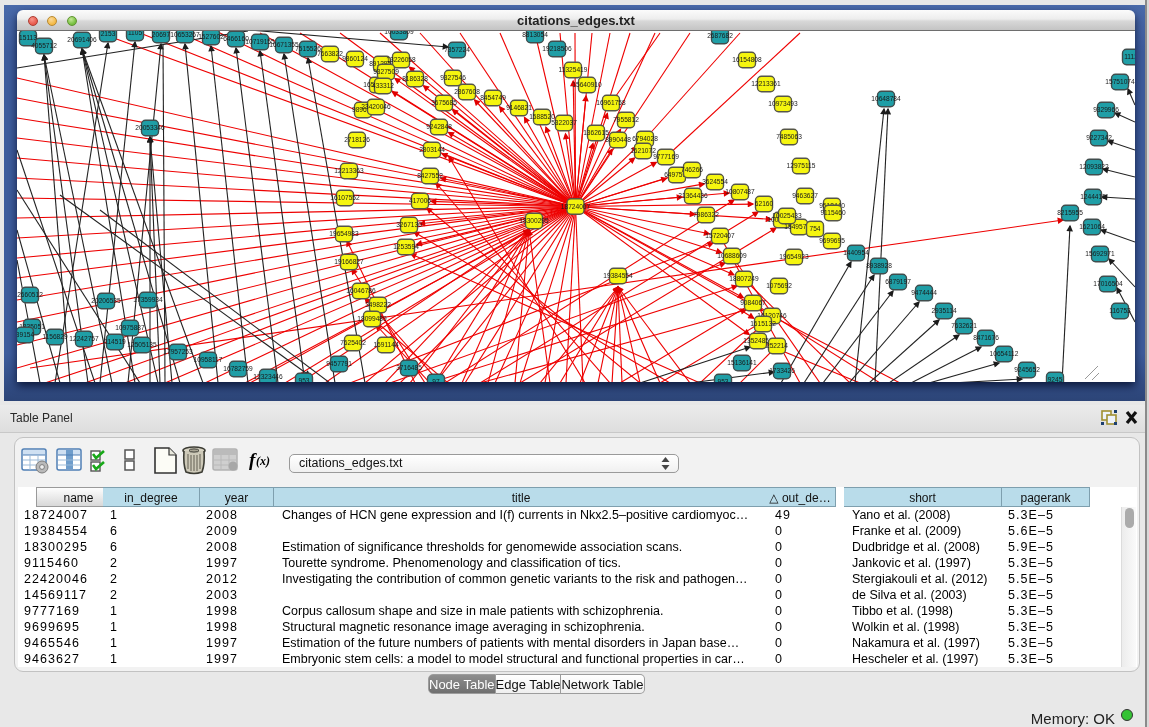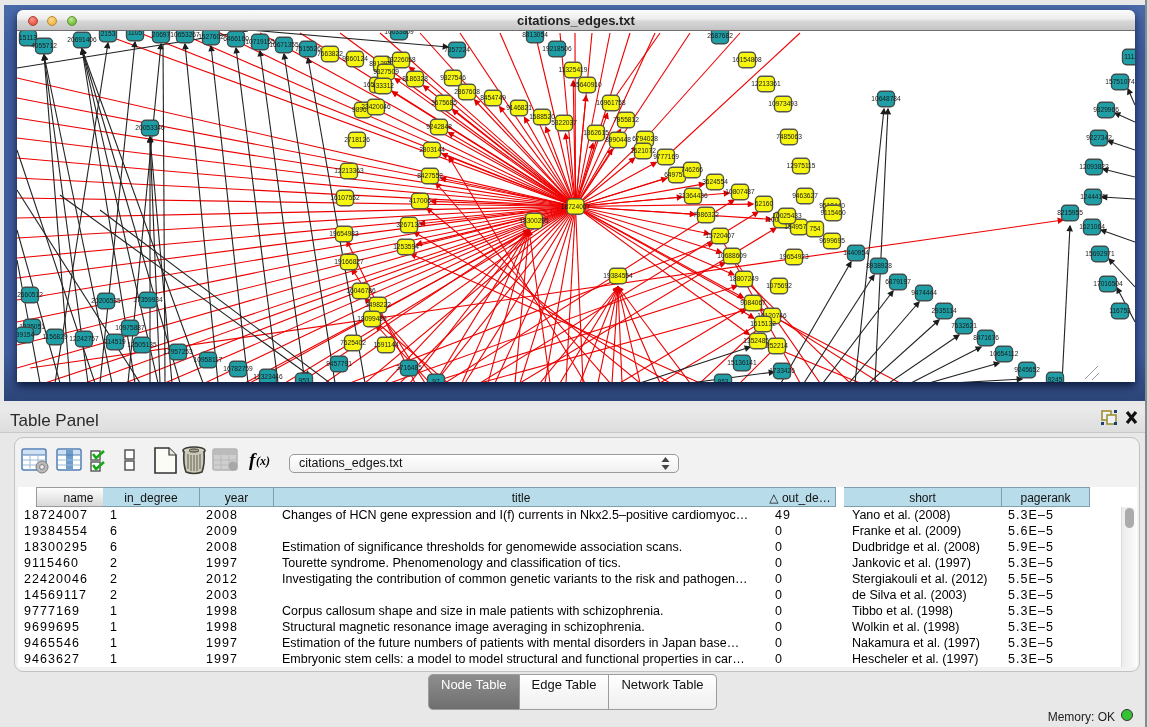--- a/index.html
+++ b/index.html
@@ -17,42 +17,42 @@
 #tl-g{left:50px;background:radial-gradient(circle at 38% 30%,#c4e797,#7cc345 60%,#64ad33);border:1px solid #5f9430}
 #view{position:absolute;left:0;top:21px;width:1118px;height:351px;background:#fff;overflow:hidden}
 #graph{position:absolute;left:0;top:0}
 #graph line.r{stroke:#ee0000;stroke-width:1.1}
 #graph line.k{stroke:#222;stroke-width:1.1}
 #graph rect.nt{fill:#1f9ea6;stroke:#414d4d;stroke-width:1.4}
 #graph rect.ny{fill:#f5f50f;stroke:#565648;stroke-width:1.4}
 #graph text{font-family:"Liberation Sans",sans-serif;font-size:6.6px;fill:#1a1a1a;text-anchor:middle}
 
 #tpbar{position:absolute;left:0;top:405px;width:1145px;height:28px;background:linear-gradient(180deg,#ebebeb,#dedede);border-bottom:1px solid #c8c8c8}
-#tpbar .lbl{position:absolute;left:10px;top:6px;font-size:17px;color:#2a2a2a}
+#tpbar .lbl{position:absolute;left:10px;top:6px;font-size:12px;color:#2a2a2a}
 #panel{position:absolute;left:14px;top:437px;width:1126px;height:235px;background:#f2f2f2;border:1px solid #c2c2c2;border-radius:9px}
 #toolbar{position:absolute;left:2px;top:3px;width:1100px;height:42px}
 #combo{position:absolute;left:272px;top:13px;width:390px;height:19px;background:linear-gradient(180deg,#ffffff,#f0f0f0);border:1px solid #9a9a9a;border-radius:5px;font-size:12.5px;color:#111;line-height:17px;padding-left:9px}
 #combo .arr{position:absolute;right:9px;top:1px;font-size:13px;color:#333}
 #thead{position:absolute;left:3px;top:49px;height:20px;font-size:12px;color:#111}
 #thead .h{position:absolute;top:0;height:20px;line-height:20px;text-align:center;background:#b9dcea;border:1px solid #7e9fae;border-left:none;overflow:hidden}
 #thead .h0{background:linear-gradient(180deg,#fdfdfd,#d8d8d8);border:1px solid #9a9a9a}
 #tbody{position:absolute;left:3px;top:69px;width:1119px;height:160px;background:#fff;font-size:12.5px;color:#000}
 .tr{position:absolute;left:0;width:1119px;height:16px;line-height:16px;white-space:nowrap}
 .tr span{position:absolute;top:0;overflow:hidden}
 .c0{left:6px;width:80px}.c1{left:92px;width:90px}.c2{left:188px;width:70px}
 .c3{left:264px;width:488px}.c4{left:757px;width:70px}.c5{left:834px;width:160px}
 .c6{left:990px;width:90px}
 .c0,.c1,.c2,.c4,.c6{letter-spacing:1.05px}
 #vsb{position:absolute;right:3px;top:69px;width:15px;height:160px;background:linear-gradient(90deg,#ececec,#fafafa);border-left:1px solid #dcdcdc}
 #vsb .th{position:absolute;left:3px;top:1px;width:9px;height:20px;border-radius:5px;background:#ababab}
 #tabs{position:absolute;left:428px;top:674px;height:20px;font-size:13px;color:#111}
-.tab{position:relative;float:left;height:36px;line-height:19px;padding:0 12px;background:linear-gradient(180deg,#ffffff,#efefef);border:1px solid #9c9c9c;border-left:none;text-align:right}
+.tab{position:relative;float:left;height:20px;line-height:19px;padding:0 0;background:linear-gradient(180deg,#ffffff,#efefef);border:1px solid #9c9c9c;border-left:none;text-align:right}
 .tab.first{border-left:1px solid #9c9c9c;border-radius:5px 0 0 5px;background:linear-gradient(180deg,#8e8e8e,#6f6f6f);color:#fff}
 .tab.last{border-radius:0 5px 5px 0}
-#mem{position:absolute;right:34px;top:710px;font-size:12px;color:#222}
+#mem{position:absolute;right:34px;top:710px;font-size:15px;color:#222}
 #memdot{position:absolute;right:16px;top:709px;width:12px;height:12px;border-radius:50%;background:#35c335;border:1px solid #333}
 </style></head>
 <body>
 <div id="app">
 <div id="blue"></div>
 <div id="rightstrip"></div>
 <div id="win">
   <div id="titlebar">
     <div class="tl" id="tl-r"></div>
         <div class="tl" id="tl-y"></div>

